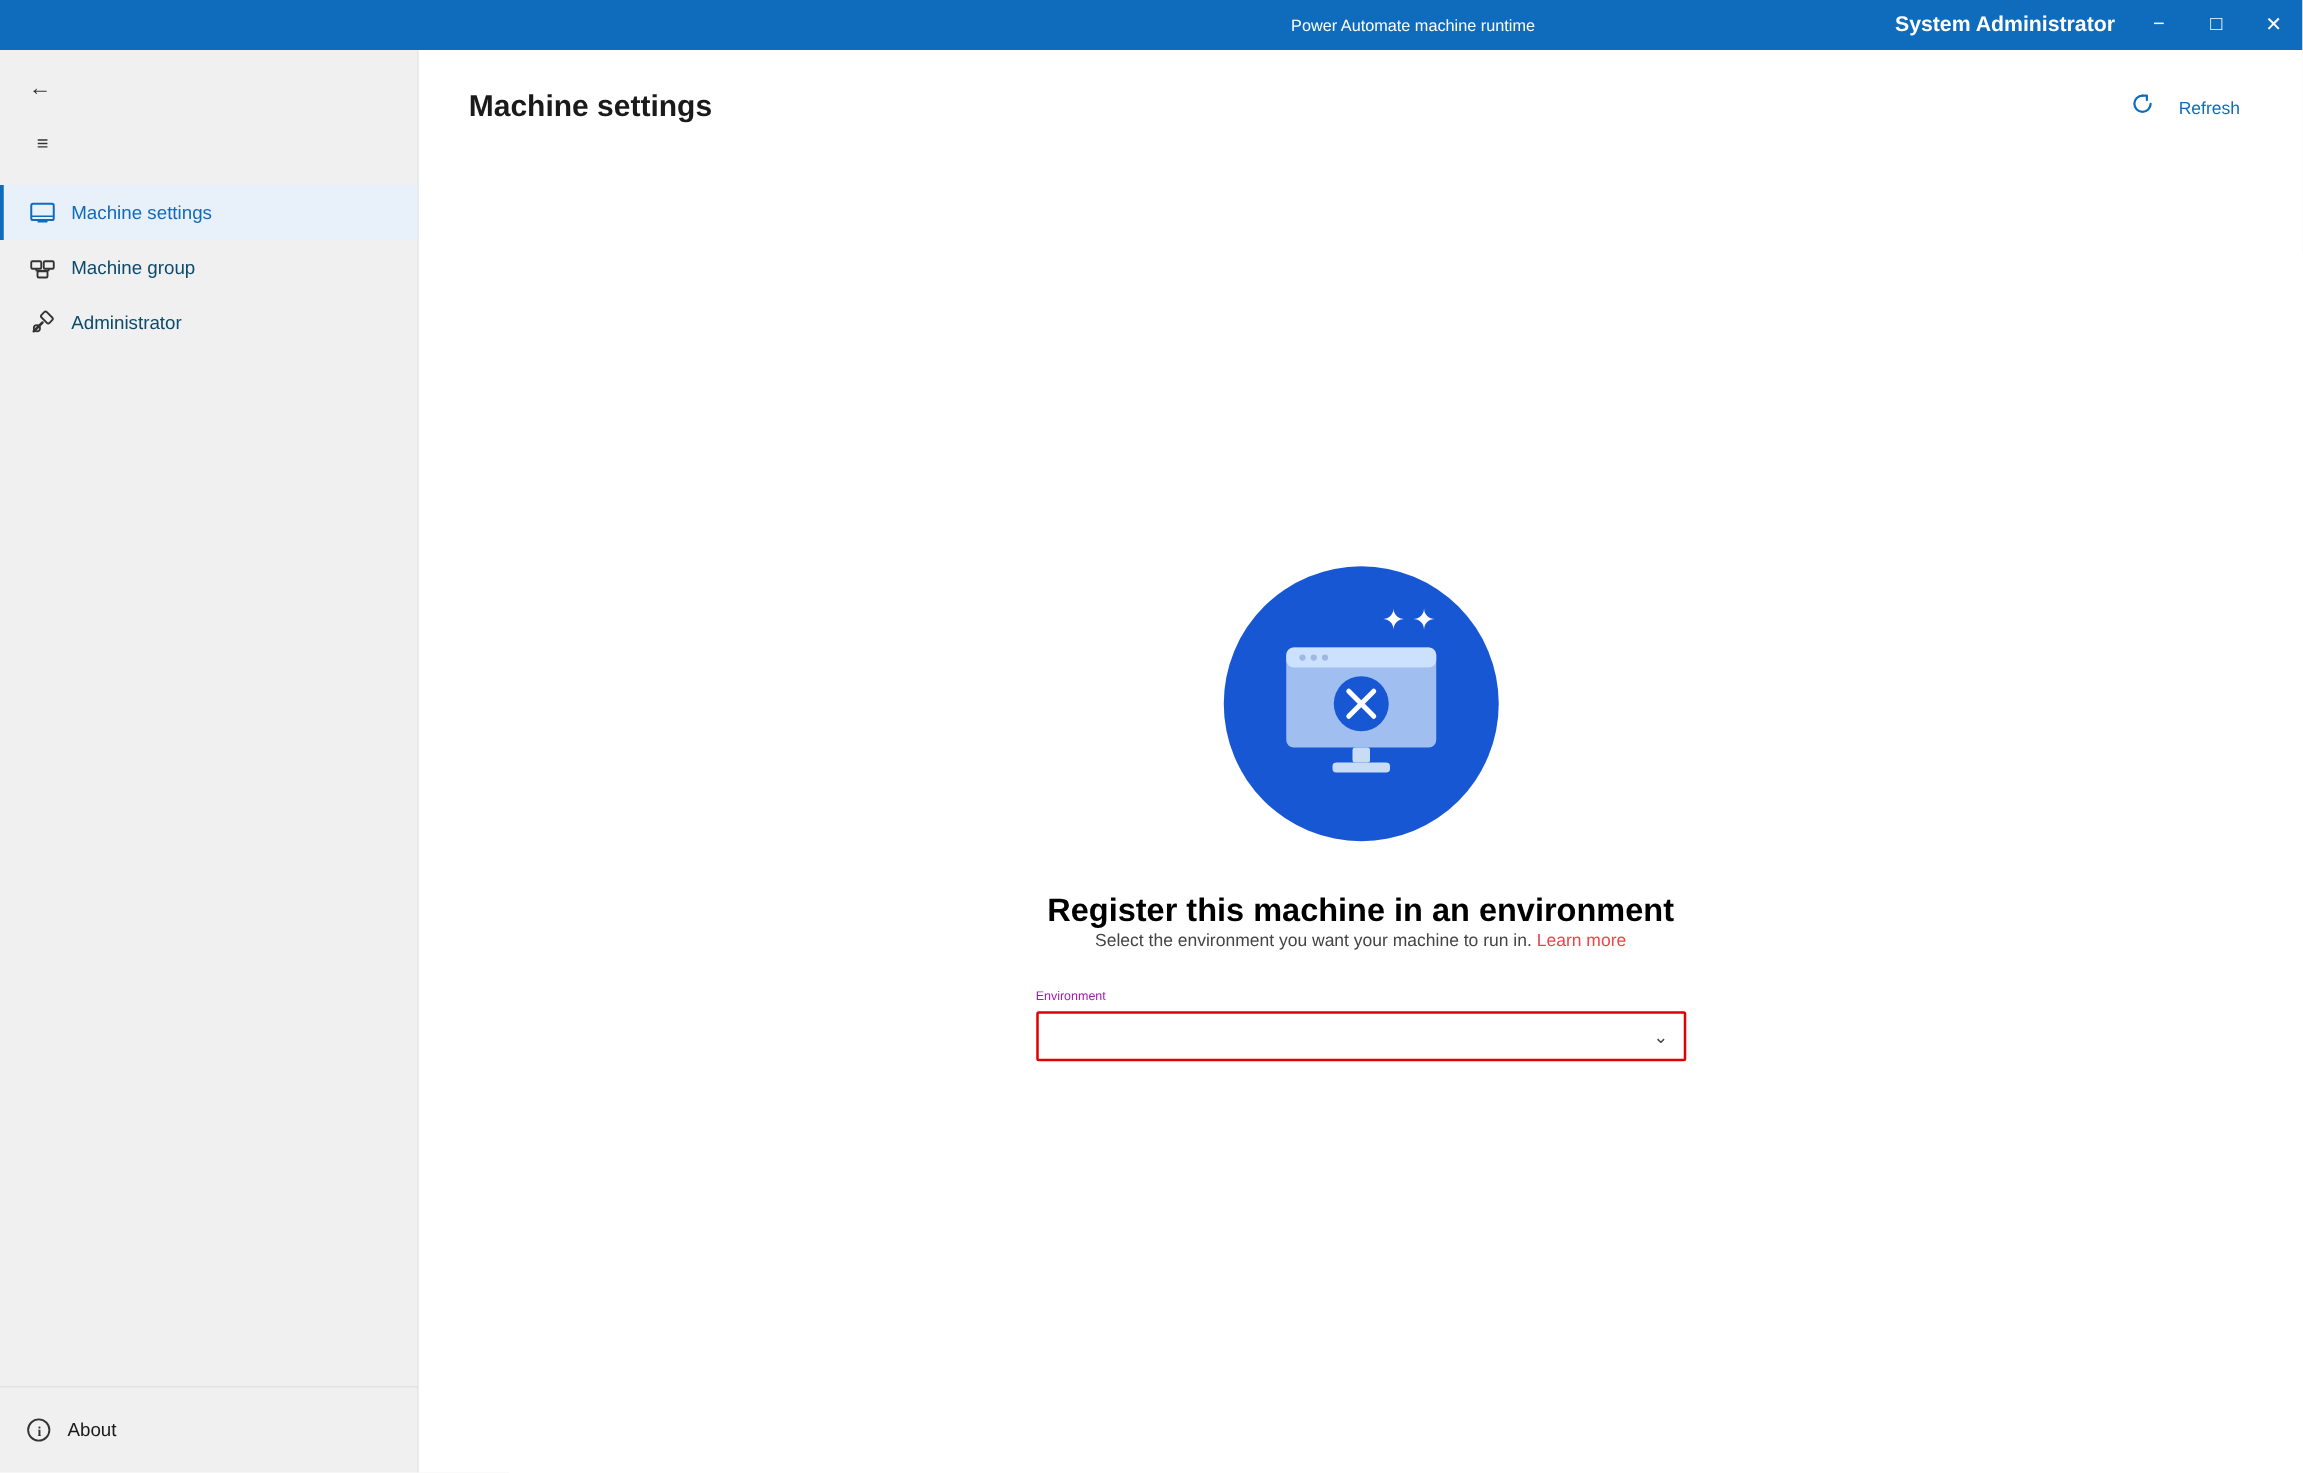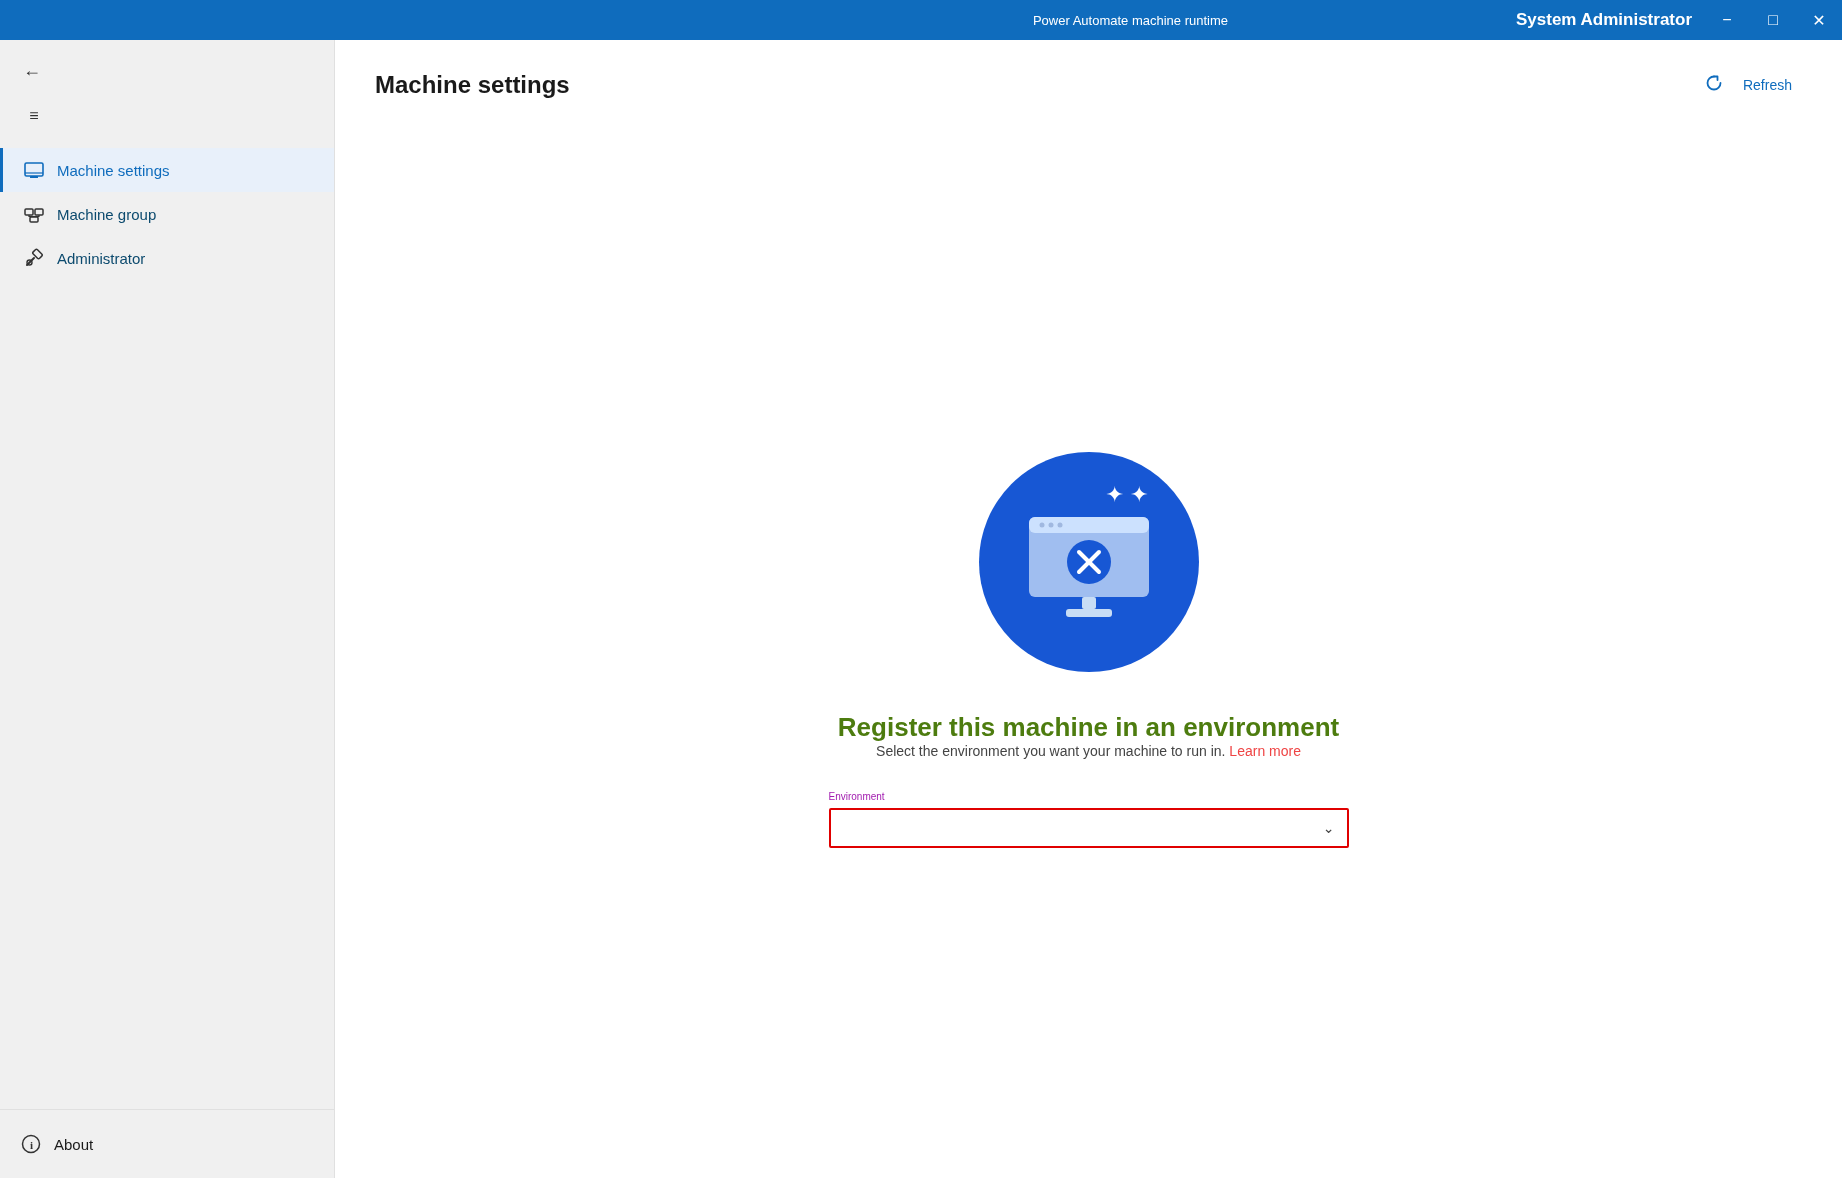--- a/index.html
+++ b/index.html
@@ -196,21 +196,21 @@
       margin-bottom: 40px;
       position: relative;
     }
     .monitor-svg {
       width: 150px;
       height: 150px;
     }
     .register-title {
       font-size: 26px;
       font-weight: 600;
-      color: #4d7c0f;
+      color: #000000;
       text-align: center;
     }
     .register-desc {
       font-size: 14px;
       color: #444;
       margin-bottom: 32px;
       text-align: center;
     }
     .register-desc a {
       color: #ef4444;

